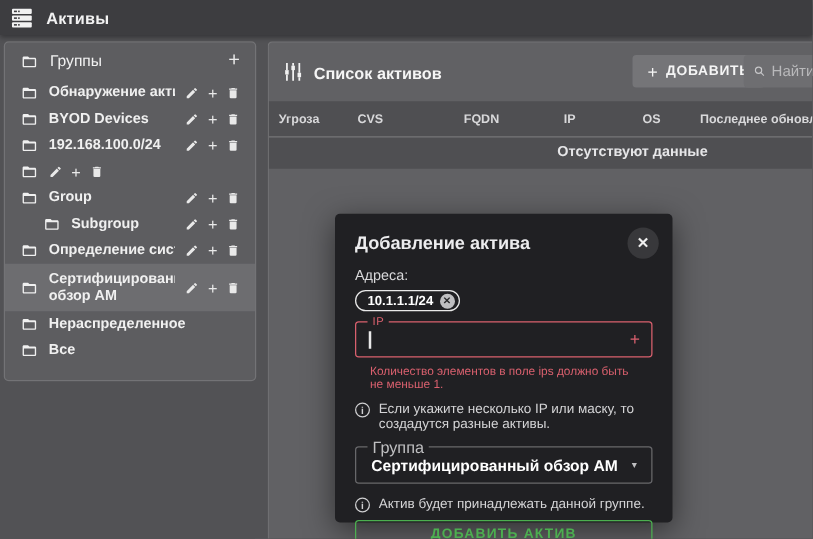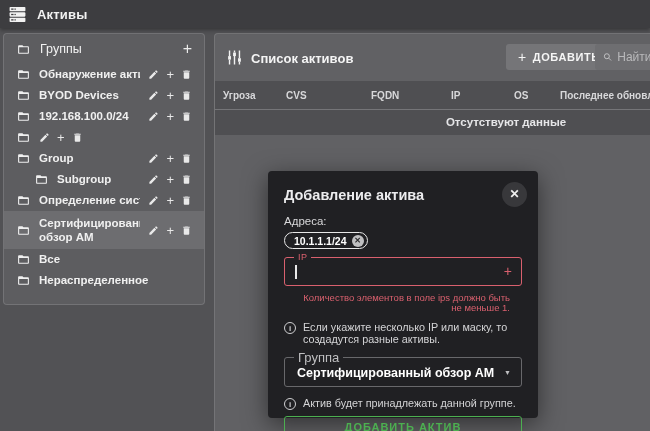--- a/index.html
+++ b/index.html
@@ -120,21 +120,21 @@
   .ip-field {
     margin-top:8px; height:29px; border:1px solid #d9606e; border-radius:3px;
     position:relative;
   }
   .ip-field .notch {
     position:absolute; top:-6px; left:9px; background:#202023; padding:0 4px;
     font-size:9px; color:#d9606e; letter-spacing:.4px; line-height:11px;
   }
   .ip-field .caret { position:absolute; left:10px; top:7px; width:1.5px; height:14px; background:#e9e9e9; }
   .ip-field .plus { position:absolute; right:9px; top:5px; font-size:14px; color:#d9606e; cursor:pointer; }
-  .error-text { margin:7px 12px 0 12px; font-size:9.5px; color:#d9606e; line-height:10px;text-align:right; }
+  .error-text { margin:7px 12px 0 12px; font-size:9.5px; color:#d9606e; line-height:10px; }
   .hint { display:flex; gap:7px; margin-top:8px; align-items:flex-start; }
   .hint .info-ic {
     width:12px; height:12px; border:1.2px solid #cfcfd1; border-radius:50%;
     color:#cfcfd1; font-size:8px; font-weight:bold; line-height:12px; text-align:center;
     flex-shrink:0; margin-top:1px;
   }
   .hint .hint-text { font-size:10.8px; color:#d4d4d6; line-height:12px; }
   .select-field {
     margin-top:12px; height:30px; border:1px solid #68686b; border-radius:3px;
     position:relative; cursor:pointer;
@@ -312,28 +312,28 @@
       <svg class="ic" viewBox="0 0 24 24">
           <path d="M6 19a2 2 0 0 0 2 2h8a2 2 0 0 0 2-2V7H6v12zM19 4h-3.5l-1-1h-5l-1 1H5v2h14V4z"></path>
         </svg>
     </span>
   </div>
 
   <div class="sb-item">
     <svg class="folder-ic" viewBox="0 0 24 24">
         <path d="M20 6h-8l-2-2H4c-1.1 0-2 .9-2 2v12c0 1.1.9 2 2 2h16c1.1 0 2-.9 2-2V8c0-1.1-.9-2-2-2zm0 12H4V9h16v9z"></path>
       </svg>
+    <span class="lbl">Нераспределенное</span>
+  </div>
+
+  <div class="sb-item">
+    <svg class="folder-ic" viewBox="0 0 24 24">
+        <path d="M20 6h-8l-2-2H4c-1.1 0-2 .9-2 2v12c0 1.1.9 2 2 2h16c1.1 0 2-.9 2-2V8c0-1.1-.9-2-2-2zm0 12H4V9h16v9z"></path>
+      </svg>
     <span class="lbl">Все</span>
-  </div>
-
-  <div class="sb-item">
-    <svg class="folder-ic" viewBox="0 0 24 24">
-        <path d="M20 6h-8l-2-2H4c-1.1 0-2 .9-2 2v12c0 1.1.9 2 2 2h16c1.1 0 2-.9 2-2V8c0-1.1-.9-2-2-2zm0 12H4V9h16v9z"></path>
-      </svg>
-    <span class="lbl">Нераспределенное</span>
   </div>
 </div>
 
 <div class="mainpanel">
   <div class="main-header">
     <span class="sliders">
       <svg width="17" height="17" viewBox="0 0 24 24" stroke="#f2f2f2" stroke-width="2" fill="#f2f2f2">
         <line x1="5" y1="2" x2="5" y2="10"></line>
           <rect x="3" y="10" width="4" height="5" stroke="none"></rect>
           <line x1="5" y1="15" x2="5" y2="22"></line>

